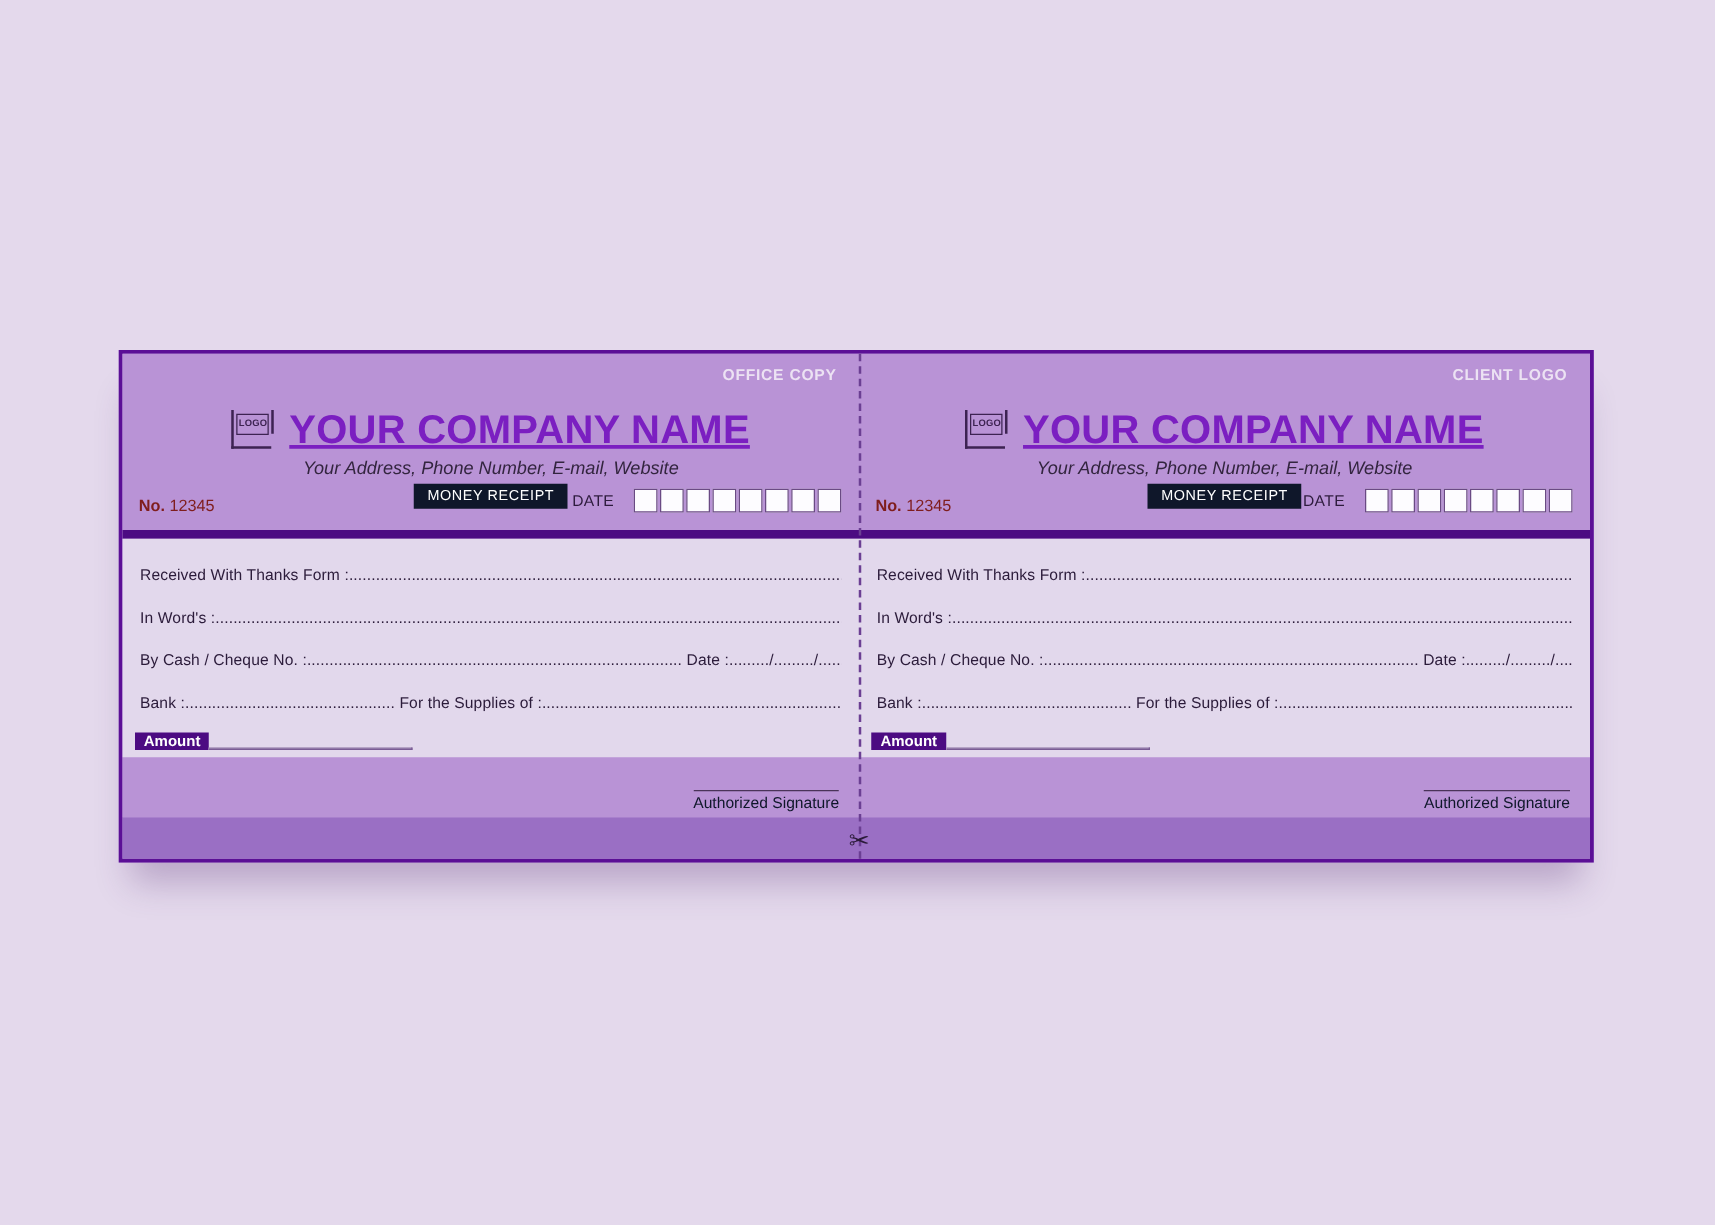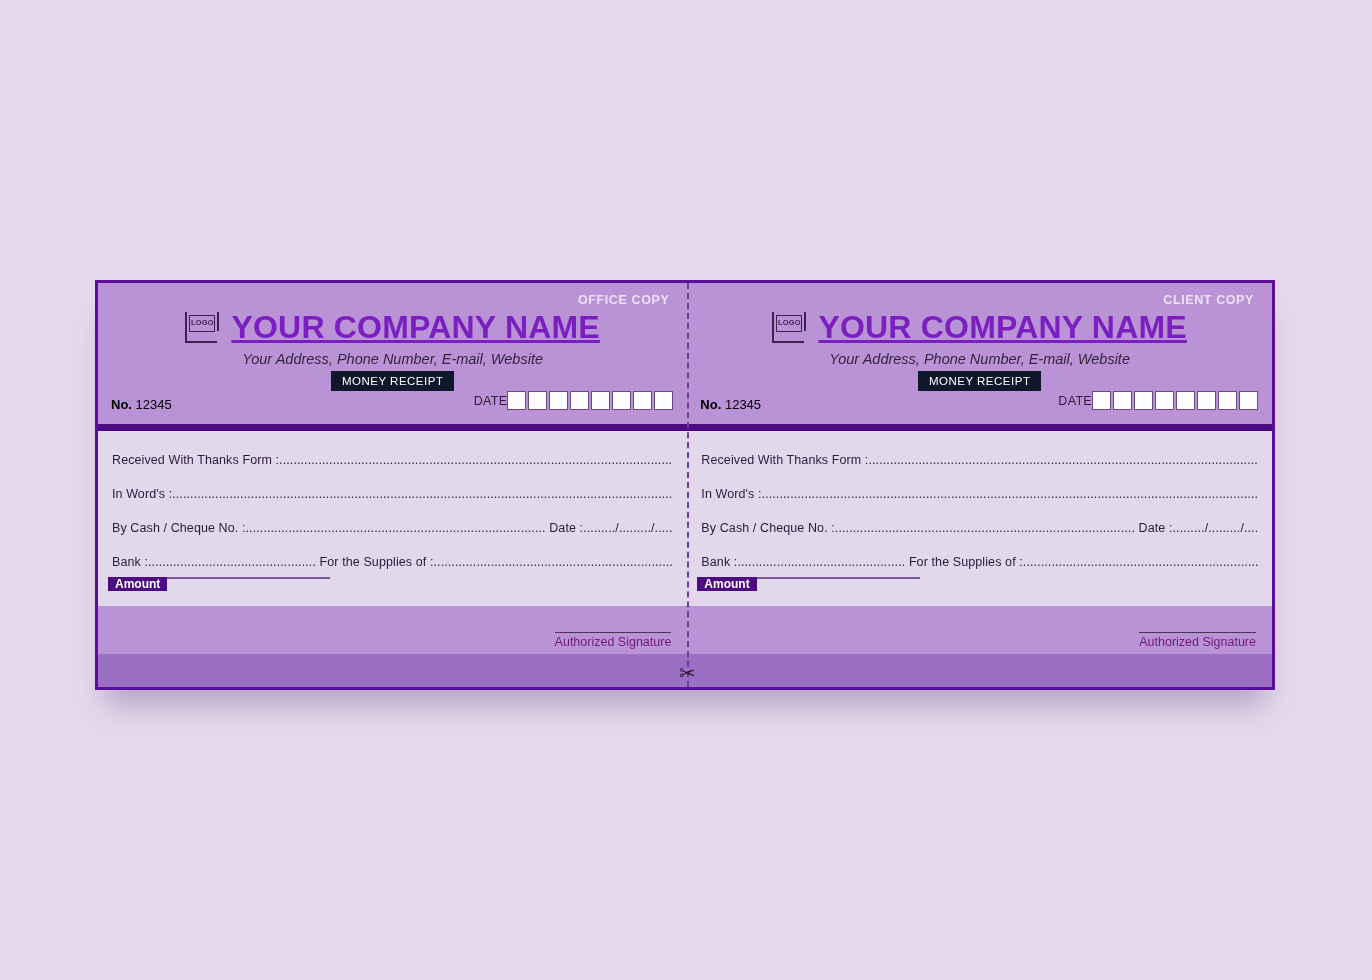--- a/index.html
+++ b/index.html
@@ -40,21 +40,21 @@
   .header-row {
     display: flex;
     height: 148px;
     background: #b993d6;
     border-bottom: 7px solid #4c0b82;
     box-sizing: border-box;
   }
   .header-half {
     position: relative;
     box-sizing: border-box;
-    padding: 0;
+    padding: 16px;
   }
   .header-half.left  { width: 50.2%; }
   .header-half.right { width: 49.8%; }
 
   .copy-tag {
     position: absolute;
     top: 10px;
     right: 18px;
     font-size: 12.5px;
     font-weight: bold;
@@ -133,32 +133,32 @@
     font-weight: normal;
     letter-spacing: 0.5px;
     padding: 4px 11px 4px 11px;
   }
 
   .no-line {
     position: absolute;
     left: 13px;
     bottom: 12px;
     font-size: 13px;
-    color: #000000;
+    color: #7f1d1d;
   }
   .no-line b { font-weight: bold; }
   .no-line span.num { font-weight: normal; }
 
   .date-line {
     position: absolute;
     right: 14px;
     bottom: 14px;
     display: flex;
     align-items: center;
-    gap: 0;
+    gap: 16px;
     text-align: right;
   }
   .date-label {
     font-size: 12.5px;
     color: #2d1b3d;
     letter-spacing: 0.3px;
   }
   .date-boxes { display: flex; gap: 2px; }
   .date-box {
     width: 19px;
@@ -189,21 +189,21 @@
     overflow: hidden;
     margin-bottom: 20px;
     letter-spacing: 0.1px;
   }
 
   .amount-row {
     position: absolute;
     left: 10px;
     bottom: 6px;
     display: flex;
-    align-items: flex-start;
+    align-items: flex-end;
     height: 23px;
   }
   .amount-label {
     background: #4c0b82;
     color: #ffffff;
     font-size: 12px;
     font-weight: bold;
     padding: 0 7px;
     display: flex;
     align-items: center;
@@ -226,21 +226,21 @@
     box-sizing: border-box;
     position: relative;
   }
   .sign-half.left  { width: 50.2%; }
   .sign-half.right { width: 49.8%; }
   .sign-text {
     position: absolute;
     right: 16px;
     bottom: 5px;
     font-size: 12.5px;
-    color: #701a75;
+    color: #0f172a;
     border-top: 1px solid #4a3359;
     padding-top: 2px;
   }
 
   
   .bottom-row {
     flex: 1;
     background: #9a6fc4;
     position: relative;
   }
@@ -301,21 +301,21 @@
               <span class="date-box"></span>
               <span class="date-box"></span>
               <span class="date-box"></span>
               <span class="date-box"></span>
               <span class="date-box"></span>
             </span>
         </div>
       </div>
 
       <div class="header-half right">
-        <div class="copy-tag">CLIENT COPY</div>
+        <div class="copy-tag">CLIENT LOGO</div>
         <div class="brand-block">
           <div class="brand-line">
             <span class="logo-mark">
               <span class="bracket"></span>
               <span class="bracket2"></span>
               <span class="logo-box">LOGO</span>
             </span>
             <span class="company-name">YOUR COMPANY NAME</span>
           </div>
           <div class="company-address">Your Address, Phone Number, E-mail, Website</div>

